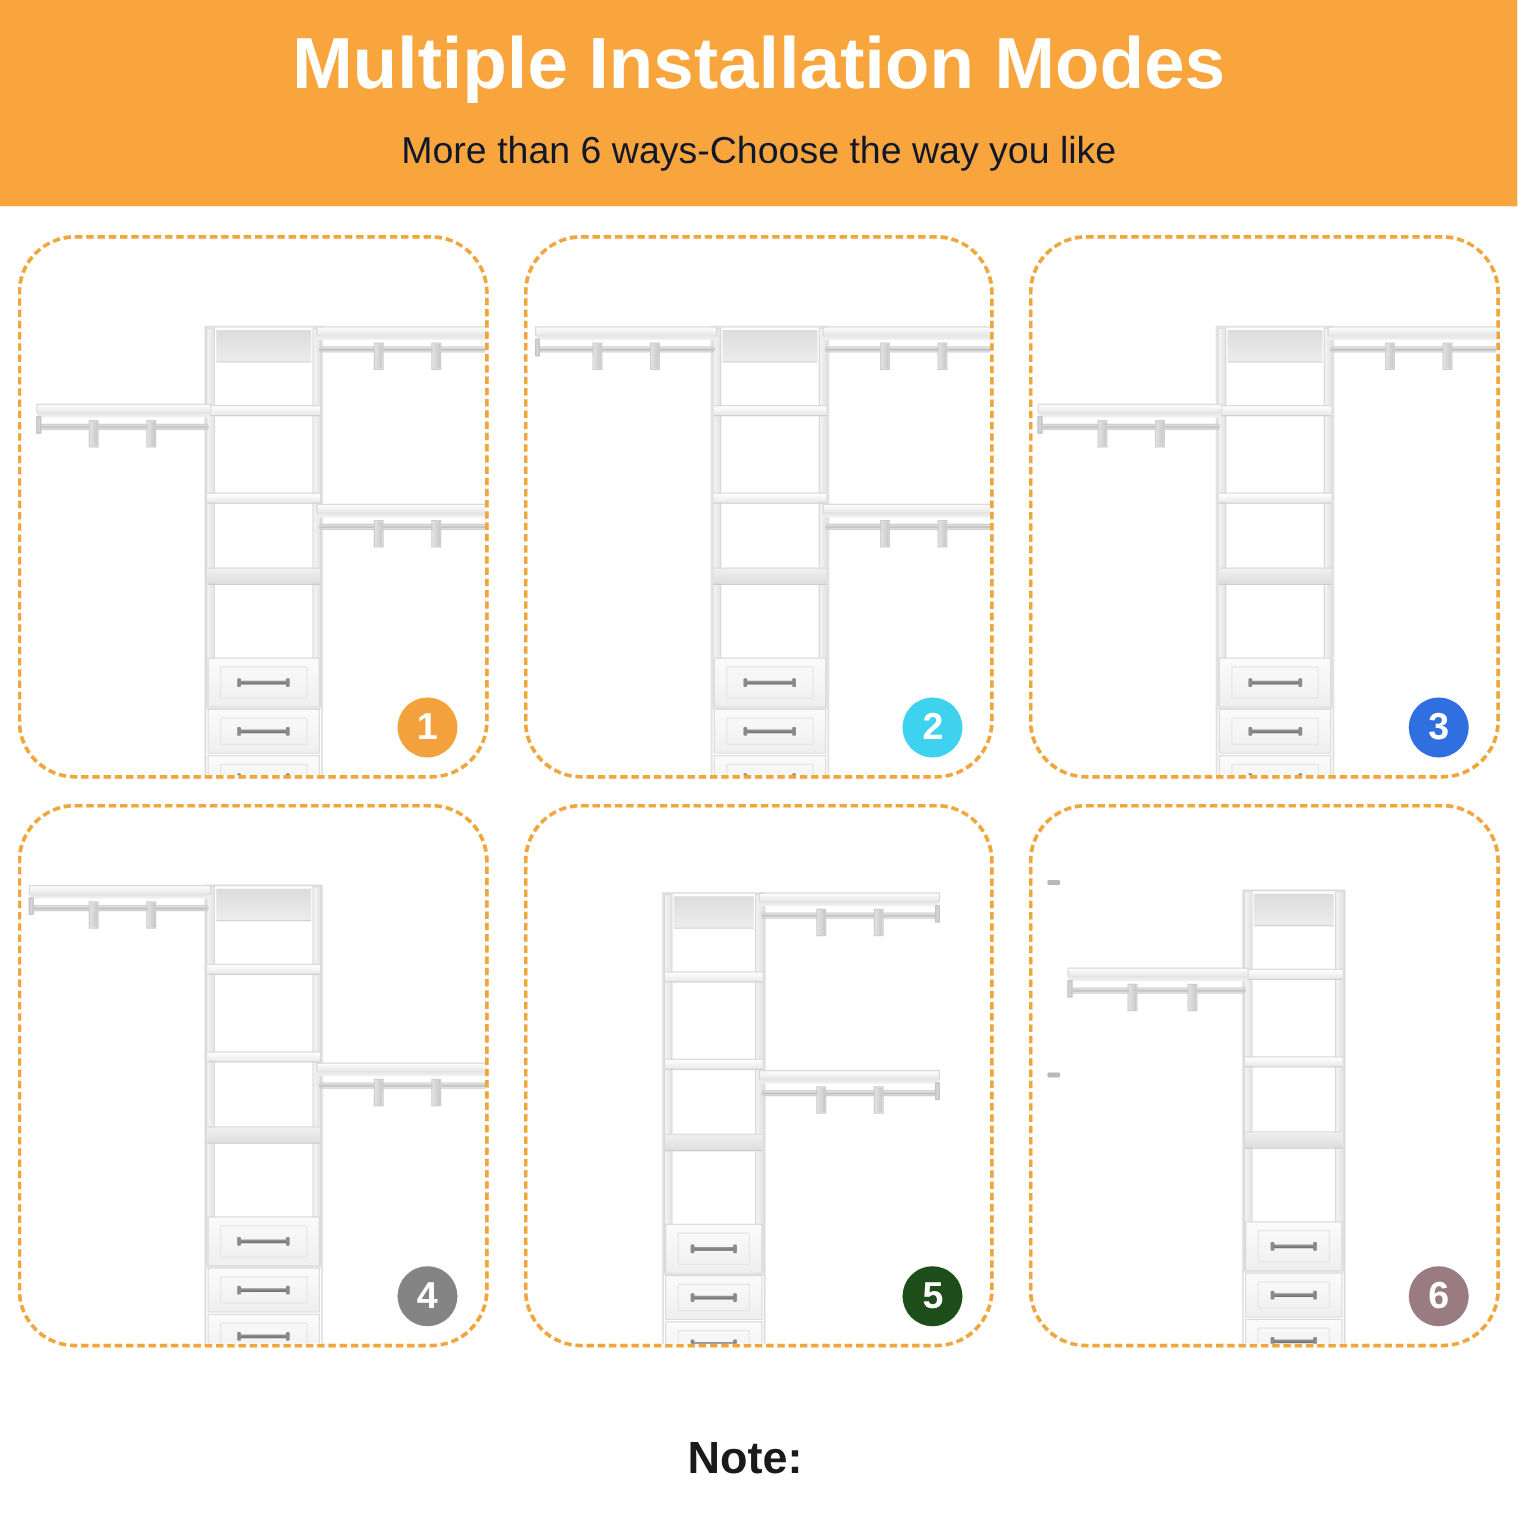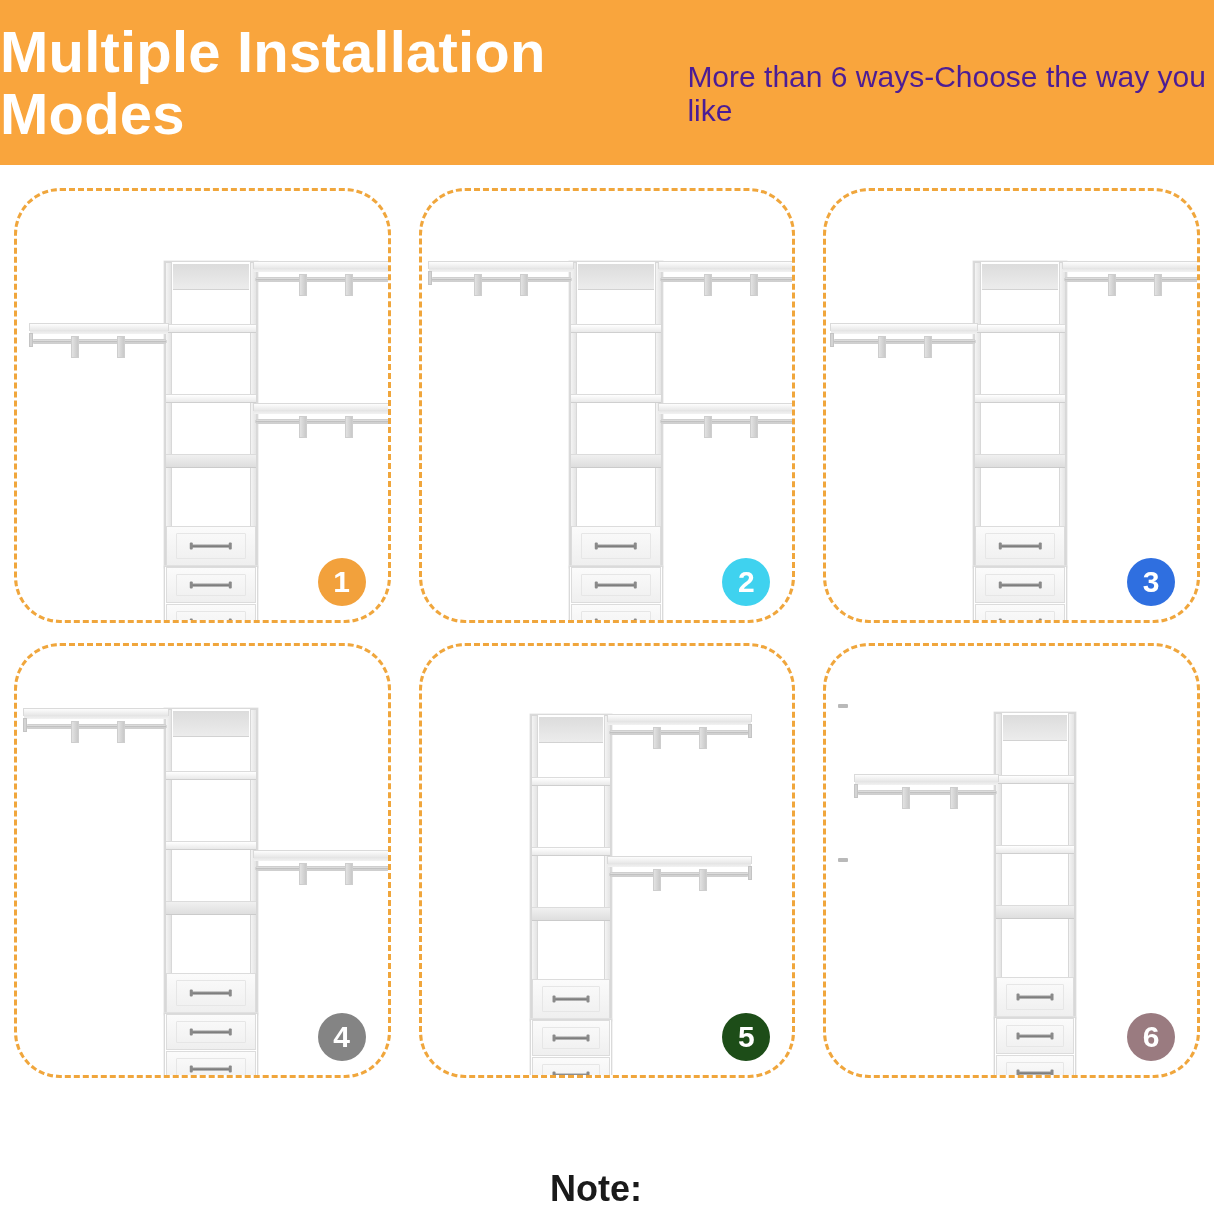--- a/index.html
+++ b/index.html
@@ -4,22 +4,22 @@
 <style>
   html,body{margin:0;padding:0;}
   body{
     width:1214px;height:1214px;background:#ffffff;
     font-family:"Liberation Sans", sans-serif;
     overflow:hidden;position:relative;
   }
   
   .header{
     width:1214px;height:165px;background:#f9a53d;
-    display:flex;flex-direction:row;align-items:center;justify-content:flex-start;
-    box-sizing:border-box;
+    display:flex;flex-direction:column;align-items:center;justify-content:flex-start;
+    box-sizing:border-box;padding-top:20px;
   }
   .header h1{
     margin:0;color:#ffffff;font-size:58px;line-height:62px;
     font-weight:bold;letter-spacing:.2px;
   }
   .header .sub{
     margin-top:22px;color:#231f20;font-size:30px;line-height:34px;font-weight:normal;
   }
   
   .grid{
@@ -121,35 +121,35 @@
   
   .badge{
     position:absolute;right:22px;bottom:14px;
     width:48px;height:48px;border-radius:50%;
     display:flex;align-items:center;justify-content:center;
     color:#ffffff;font-size:30px;font-weight:bold;line-height:1;
   }
   
   .note{
     position:absolute;left:0;top:1100px;width:1214px;height:110px;
-    display:flex;align-items:flex-end;justify-content:center;
+    display:flex;align-items:center;justify-content:center;
   }
   .note .lbl{
     font-size:36px;font-weight:bold;color:#1a1a1a;
     margin-right:22px;margin-top:22px;white-space:nowrap;
   }
   .note .body{font-size:27px;line-height:44px;color:#1a1a1a;margin-top:10px;}
   .note .body div{white-space:nowrap;}
 </style>
 </head>
 <body>
 
 <div class="header" style="background: rgb(249, 165, 61);">
   <h1 style="color: rgb(255, 255, 255);">Multiple Installation Modes</h1>
-  <div class="sub" style="color: #4c1d95;">More than 6 ways-Choose the way you like</div>
+  <div class="sub" style="color: #0f172a;">More than 6 ways-Choose the way you like</div>
 </div>
 
 <div class="grid">
 
   <div class="panel" style="border-color: rgb(240, 166, 60);">
     <div class="stage">
 
       <div class="tower" style="left:147px;top:70px;width:92px;height:305px;">
         <div class="side l"></div>
         <div class="side r"></div>

